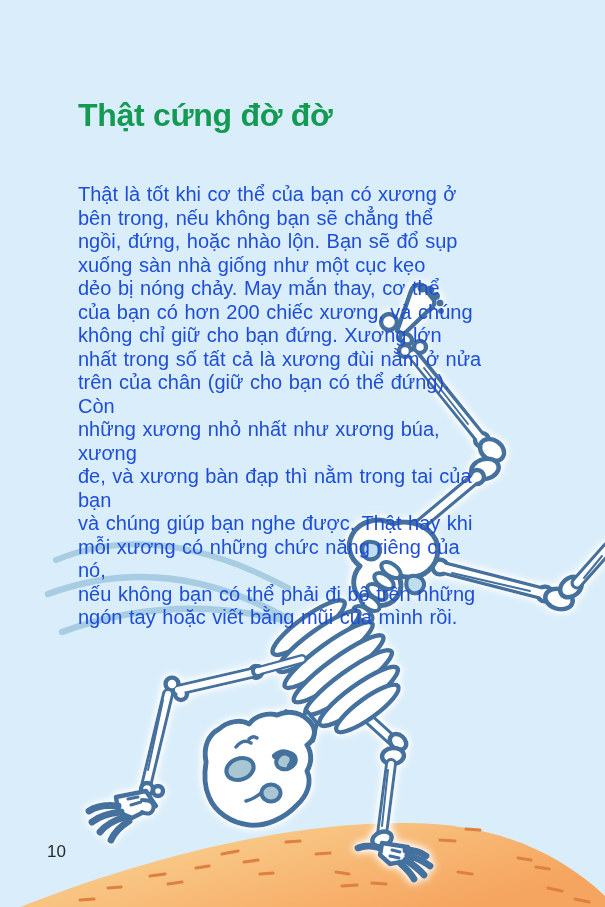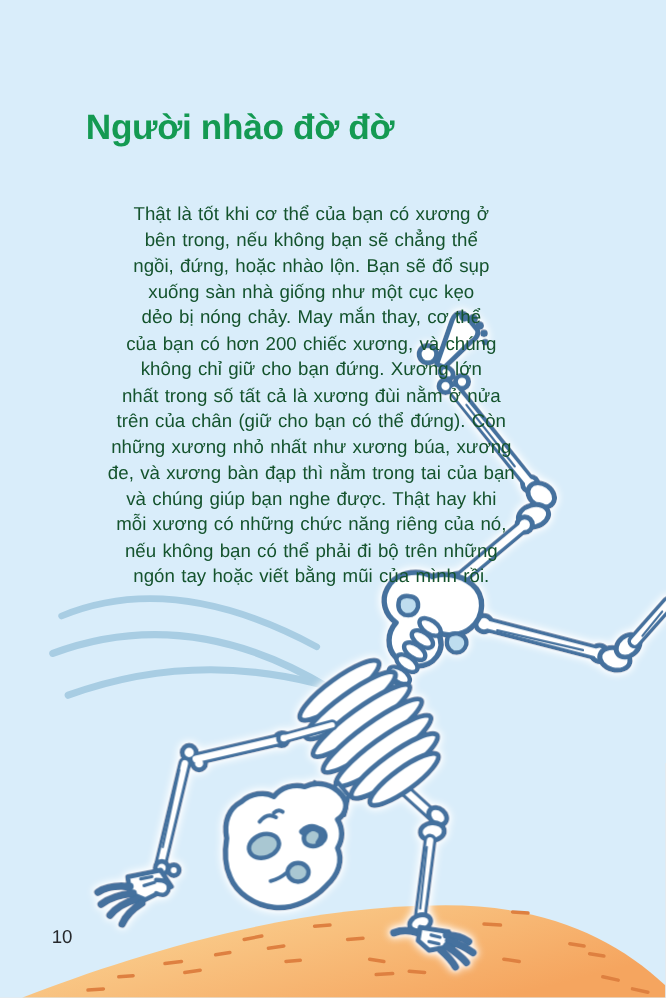--- a/index.html
+++ b/index.html
@@ -9,22 +9,22 @@
     font-family:"Liberation Sans",sans-serif;
   }
   .art{position:absolute;left:0;top:0;width:605px;height:907px;display:block}
   .title{
     position:absolute;left:78px;top:97px;margin:0;
     font-size:32px;font-weight:bold;color:#149A52;letter-spacing:-0.3px;
     white-space:nowrap;
   }
   .bodytext{
     position:absolute;left:78px;top:183px;width:410px;
-    font-size:17px;line-height:23.5px;color:#14532d;
-    white-space:pre-line;word-spacing:1px;text-align:center;
+    font-size:20px;line-height:23.5px;color:#1d4ed8;
+    white-space:pre-line;word-spacing:1px;
   }
   .pagenum{
     position:absolute;left:47px;top:842px;
     font-size:17px;color:#26292C;
   }
 </style>
 </head>
 <body>
 
 <div class="page">
@@ -200,21 +200,21 @@
           <ellipse cx="286" cy="761" rx="10" ry="8" transform="rotate(-20 286 761)"></ellipse>
           <ellipse cx="271" cy="793" rx="9.5" ry="8.5"></ellipse>
         </g>
         <path d="M275,756 Q283,749 291,755 Q295,760 290,766" stroke-width="6" fill="none"></path>
         <path d="M236,747 Q243,738 251,743 M249,739 Q253,735 257,738" stroke-width="3.5" fill="none"></path>
         <path d="M246,801 Q254,799 261,793" stroke-width="3.5" fill="none"></path>
       </g>
     </g>
   </svg>
 
-  <h1 class="title">Người nhào đờ đờ</h1>
+  <h1 class="title">Thật cứng đờ đờ</h1>
 
   <div class="bodytext">Thật là tốt khi cơ thể của bạn có xương ở
 bên trong, nếu không bạn sẽ chẳng thể
 ngồi, đứng, hoặc nhào lộn. Bạn sẽ đổ sụp
 xuống sàn nhà giống như một cục kẹo
 dẻo bị nóng chảy. May mắn thay, cơ thể
 của bạn có hơn 200 chiếc xương, và chúng
 không chỉ giữ cho bạn đứng. Xương lớn
 nhất trong số tất cả là xương đùi nằm ở nửa
 trên của chân (giữ cho bạn có thể đứng). Còn

